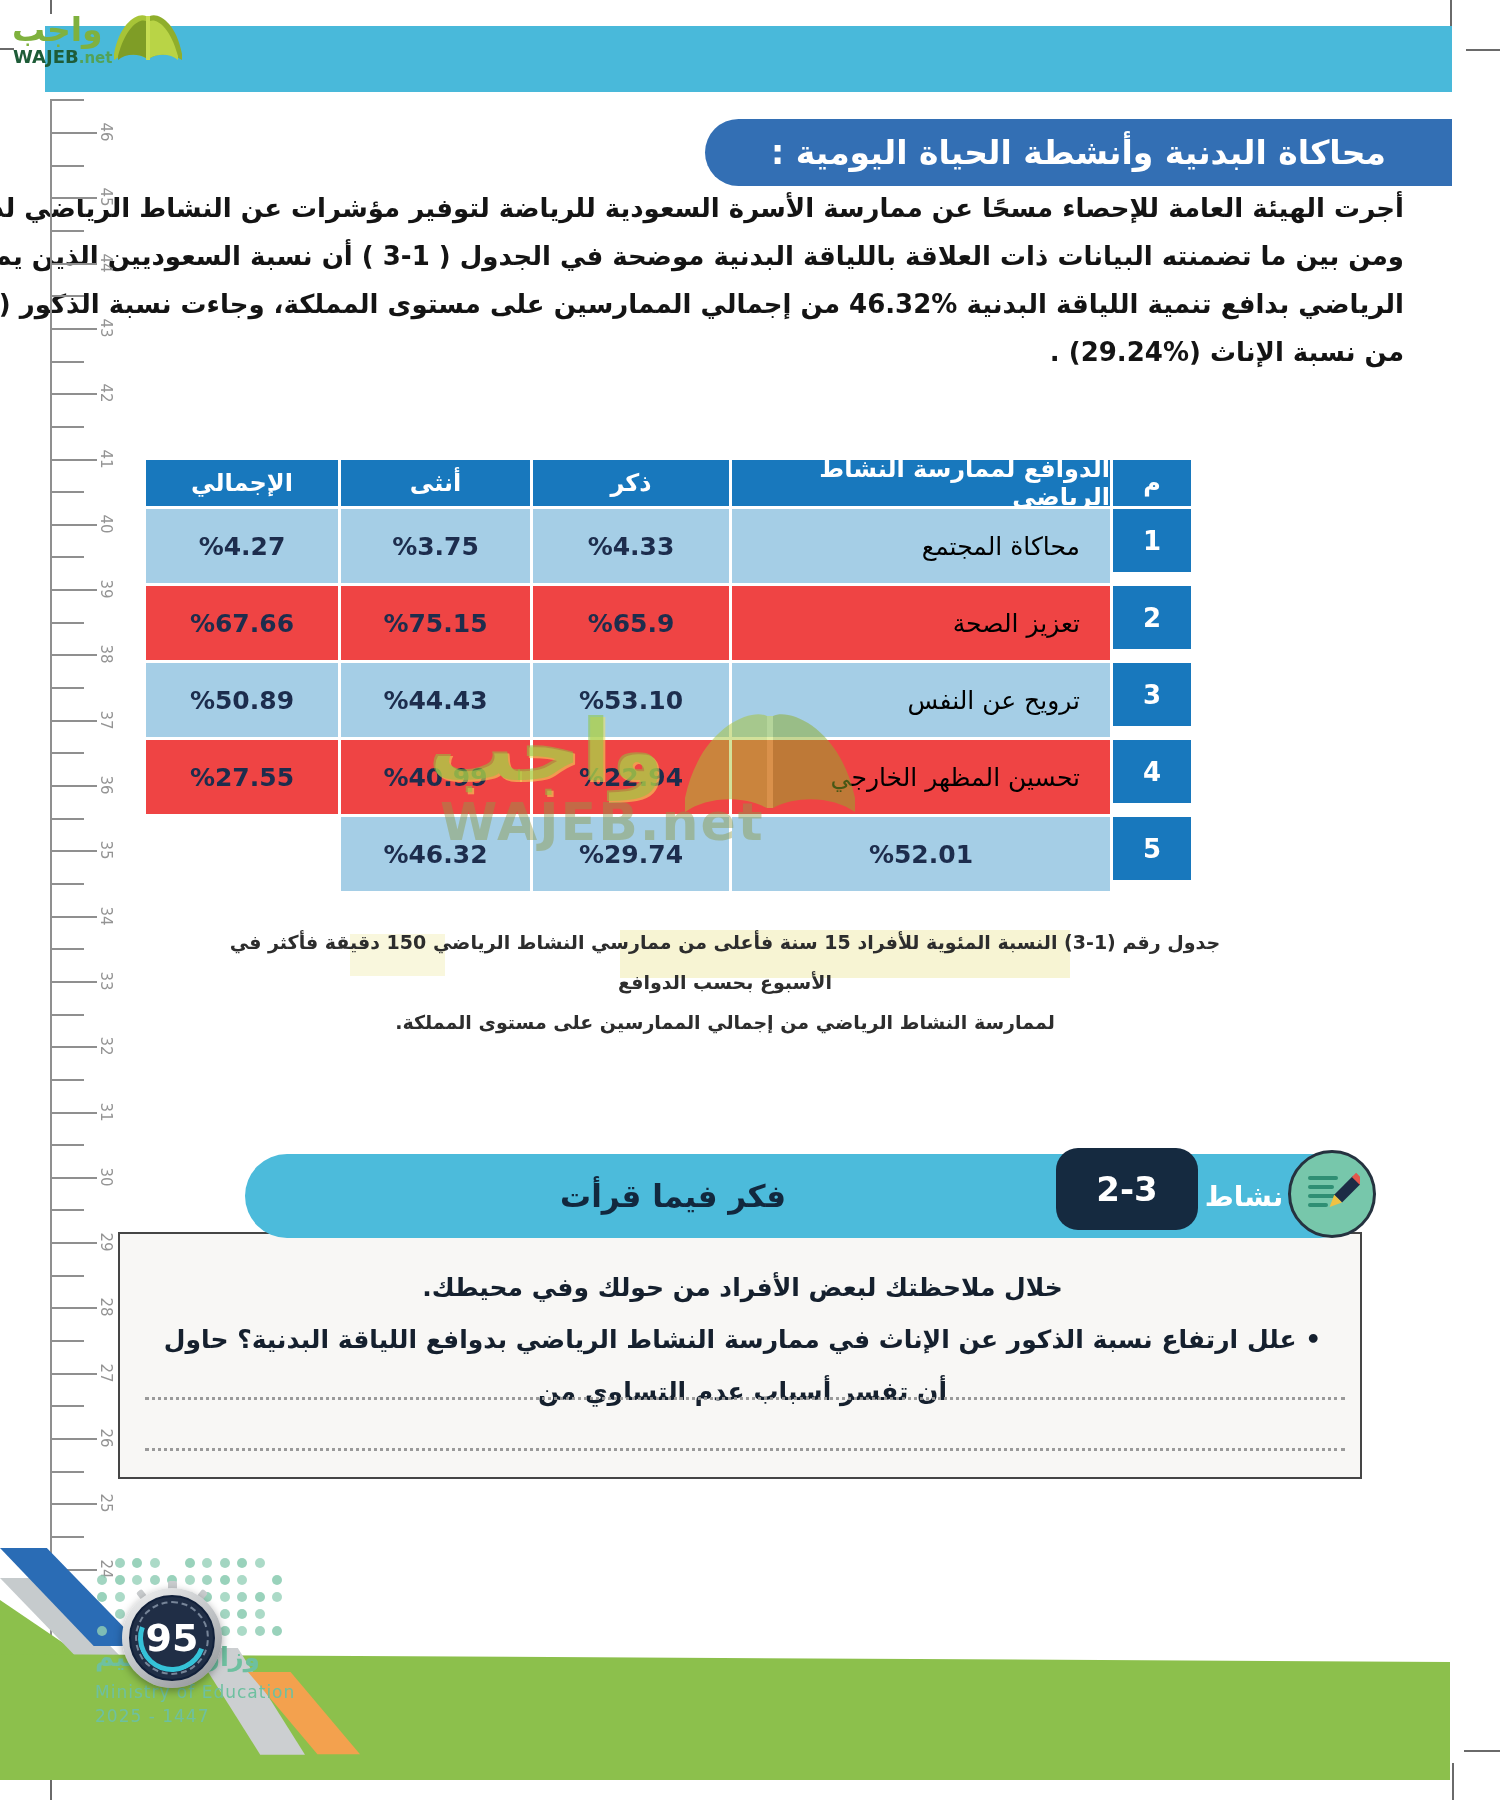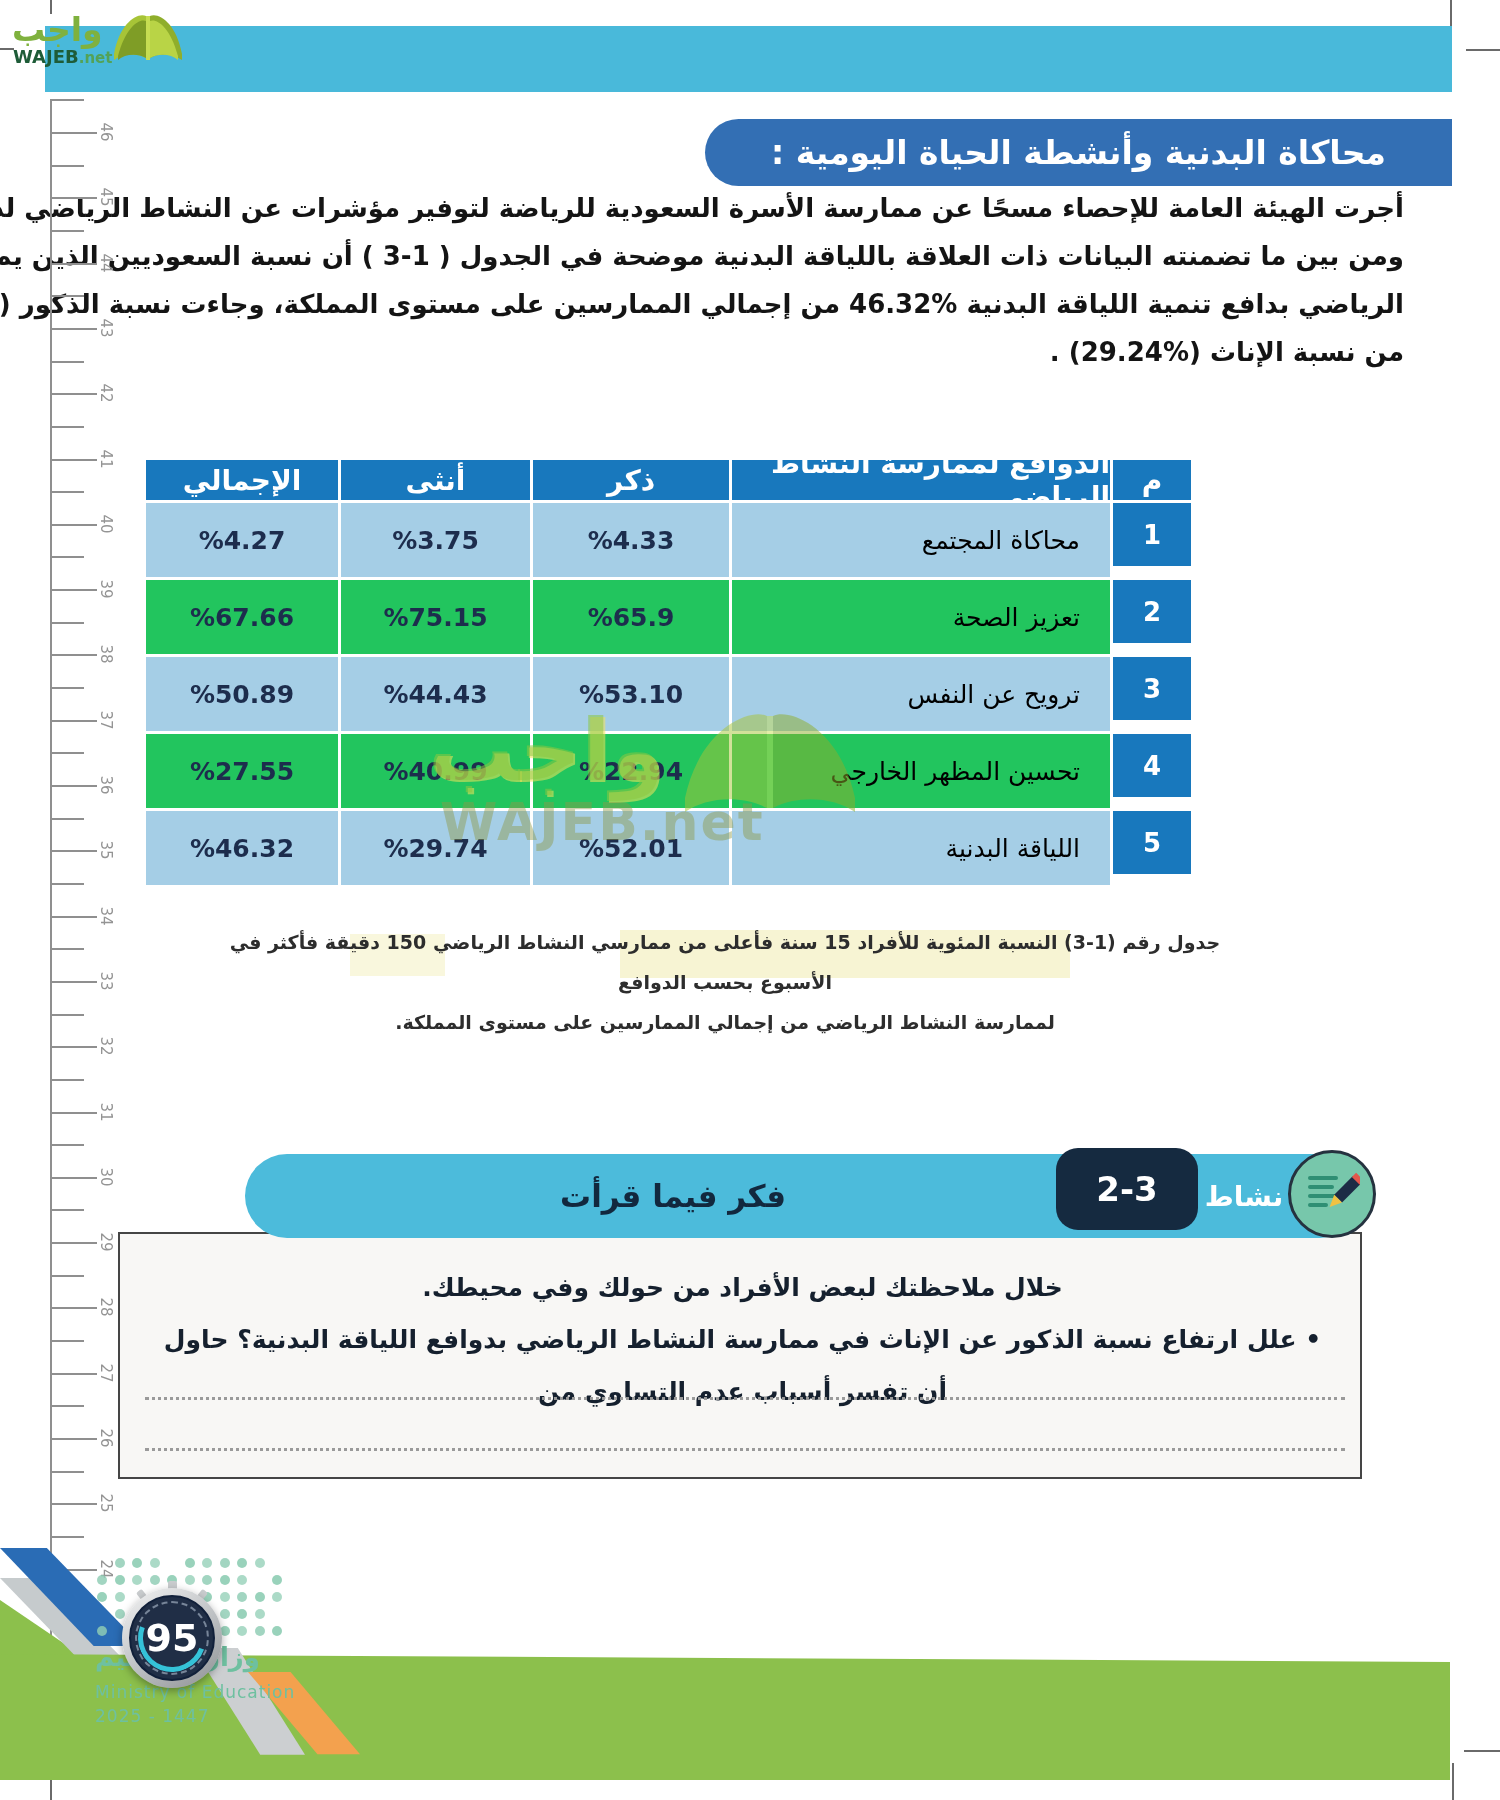--- a/index.html
+++ b/index.html
@@ -28,26 +28,26 @@
   .title-pill span{color:#fff;font-size:33px;font-weight:bold;direction:rtl;}
 
   
   .para{position:absolute;left:108px;top:184px;width:1296px;direction:rtl;text-align:right;color:#141414;}
   .para .pline{font-size:26px;font-weight:bold;line-height:48px;white-space:nowrap;}
 
   
   .mtable{position:absolute;left:146px;top:460px;display:grid;direction:rtl;
           grid-template-columns:78px 378px 196px 189px 192px;gap:3px;z-index:2;}
   .cell{display:flex;align-items:center;justify-content:center;}
-  .cell.hdr{background:#1878bd;color:#fff;font-weight:bold;font-size:28px;height:40px;direction:rtl;}
+  .cell.hdr{background:#1878bd;color:#fff;font-weight:bold;font-size:24px;height:46px;direction:rtl;}
   .cell.numcol{background:#1878bd;color:#fff;font-weight:bold;font-size:26px;height:63px;}
   .cell.data{height:74px;font-size:25px;font-weight:bold;color:#1d2d4d;direction:ltr;}
   .cell.motive{justify-content:flex-start;padding-right:30px;box-sizing:border-box;direction:rtl;font-size:25px;}
   .rowA{background:#a5cee6;}
-  .rowB{background:#22c55e;}
+  .rowB{background:#ef4444;}
 
   
   .wm{position:absolute;z-index:4;pointer-events:none;}
   .wm-ar{left:428px;top:700px;font-size:86px;font-weight:bold;color:rgba(141,198,63,.55);
          text-shadow:2px 2px 0 rgba(244,226,90,.55);}
   .wm-en{left:440px;top:792px;font-size:52px;font-weight:bold;color:rgba(143,154,74,.45);letter-spacing:2px;}
   .wm-book{left:655px;top:688px;opacity:.5;}
   .wm-echo1{left:620px;top:930px;width:450px;height:48px;background:rgba(238,231,158,.45);}
   .wm-echo2{left:350px;top:934px;width:95px;height:42px;background:rgba(238,231,158,.35);}
 
@@ -240,21 +240,20 @@
       <div class="cell motive rowA">ترويح عن النفس</div>
       <div class="cell data rowA">%53.10</div>
       <div class="cell data rowA">%44.43</div>
       <div class="cell data rowA">%50.89</div>
       <div class="cell numcol">4</div>
       <div class="cell motive rowB">تحسين المظهر الخارجي</div>
       <div class="cell data rowB">%22.94</div>
       <div class="cell data rowB">%40.99</div>
       <div class="cell data rowB">%27.55</div>
       <div class="cell numcol">5</div>
-      <div class="cell motive rowA">اللياقة البدنية</div>
       <div class="cell data rowA">%52.01</div>
       <div class="cell data rowA">%29.74</div>
       <div class="cell data rowA">%46.32</div>
     </div>
 
   <div class="wm wm-echo1"></div>
   <div class="wm wm-echo2"></div>
   <div class="wm wm-book">
     <svg width="230" height="135" viewBox="0 0 230 135">
       <path d="M30 110 C45 40 95 20 112 28 L112 120 C85 106 50 110 30 124 Z" fill="#a7c437"></path>

